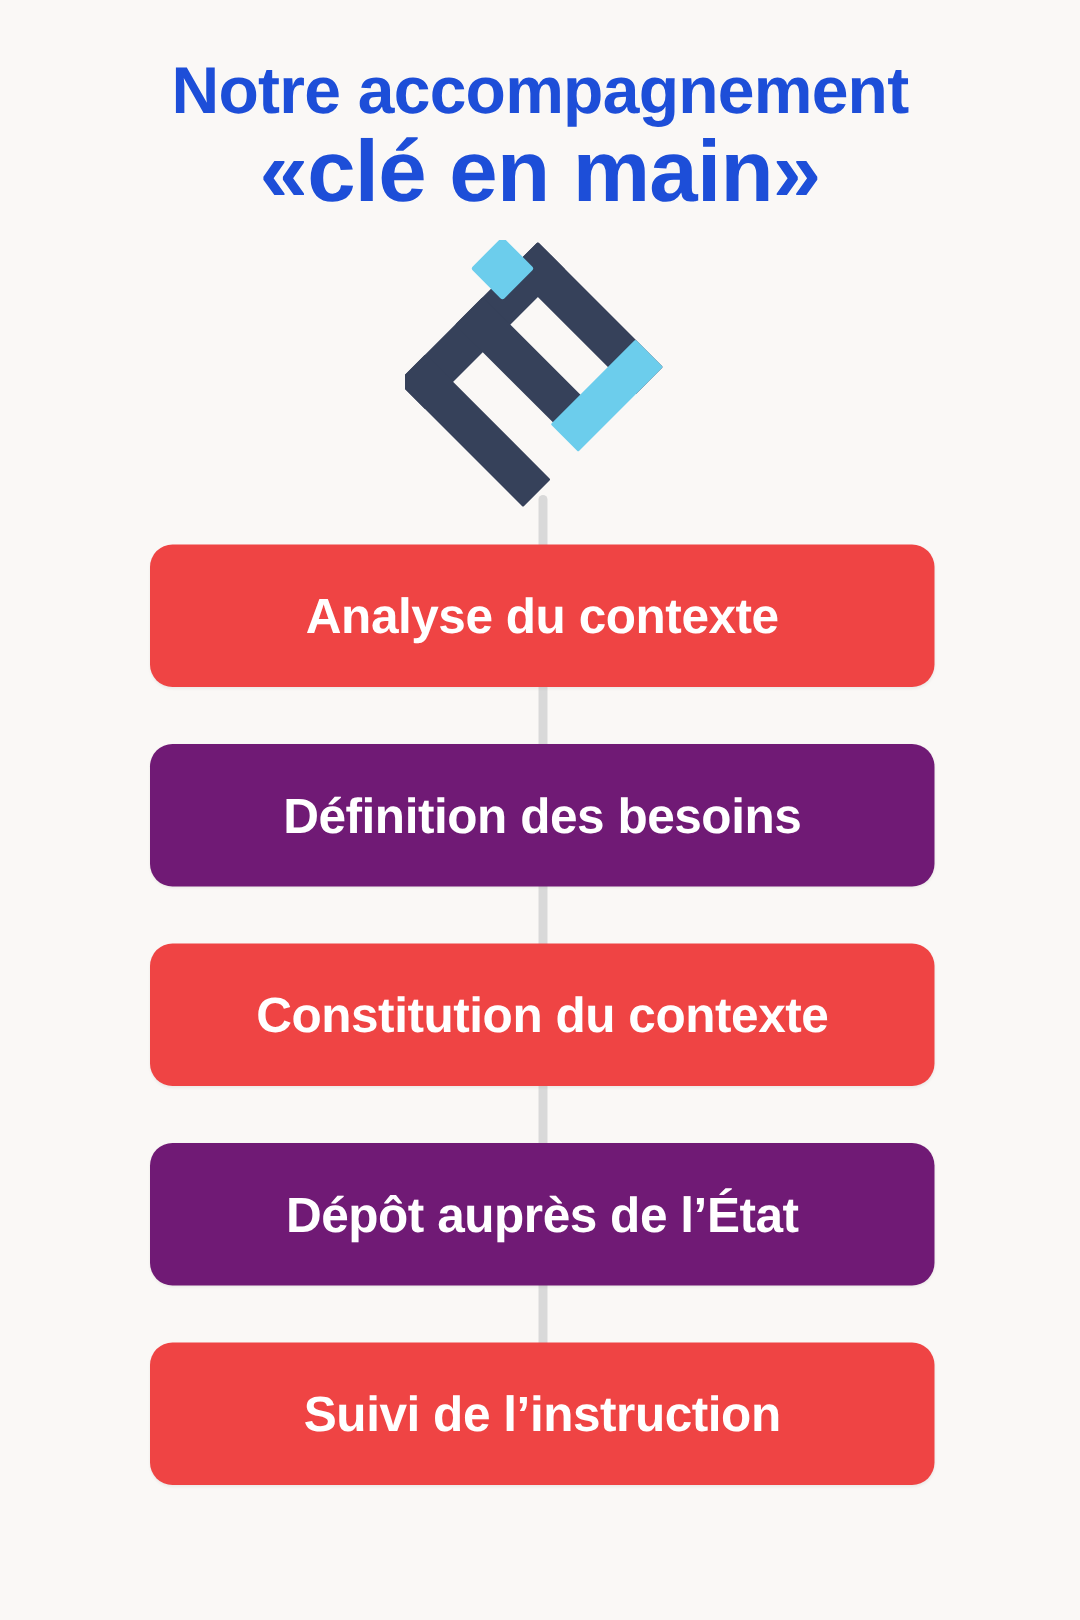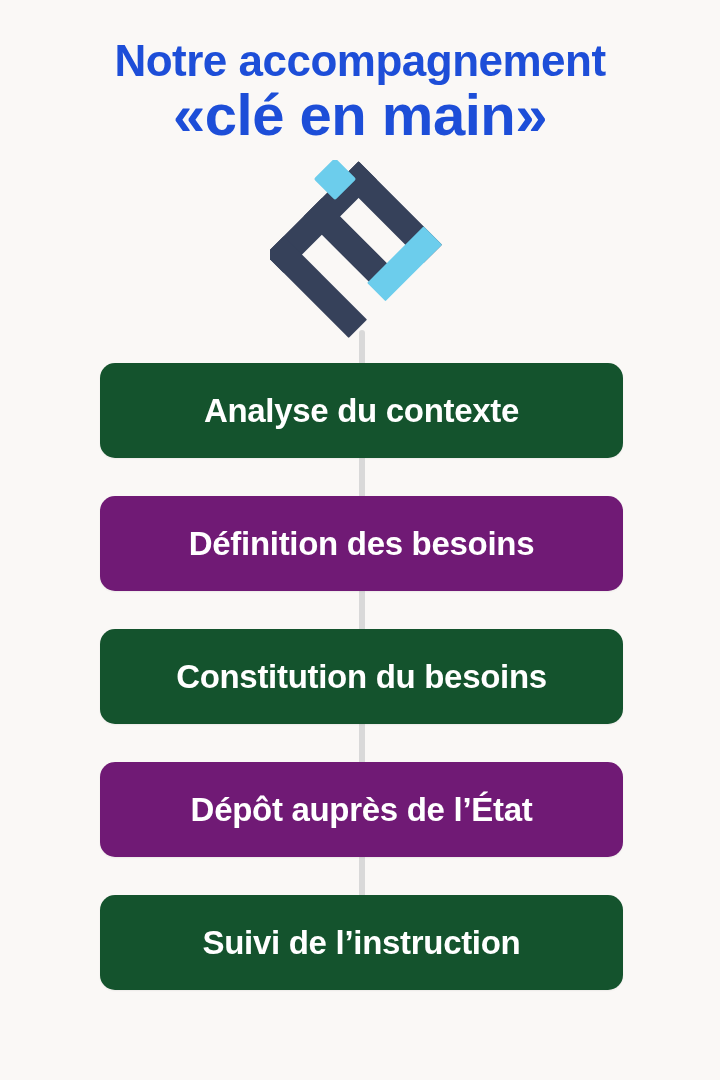--- a/index.html
+++ b/index.html
@@ -87,21 +87,21 @@
     margin-bottom: 38px;
     display: flex;
     align-items: center;
     justify-content: center;
     box-shadow: 0 1px 2px rgba(0,0,0,0.06);
   }
   .step:last-child {
     margin-bottom: 0;
     margin-top: 18px;
   }
-  .step.dark  { background: #14532d; }
+  .step.dark  { background: #ef4444; }
   .step.light { background: #701a75; }
 
   .step-label {
     font-family: "Liberation Sans", sans-serif;
     font-weight: bold;
     font-size: 33px;
     line-height: 38px;
     letter-spacing: -0.3px;
     color: #ffffff;
     white-space: nowrap;
@@ -140,21 +140,21 @@
 
     <div class="step dark">
       <span class="step-label">Analyse du contexte</span>
     </div>
 
     <div class="step light">
       <span class="step-label">Définition des besoins</span>
     </div>
 
     <div class="step dark">
-      <span class="step-label">Constitution du besoins</span>
+      <span class="step-label">Constitution du contexte</span>
     </div>
 
     <div class="step light">
       <span class="step-label">Dépôt auprès de l’État</span>
     </div>
 
     <div class="step dark">
       <span class="step-label">Suivi de l’instruction</span>
     </div>
 

